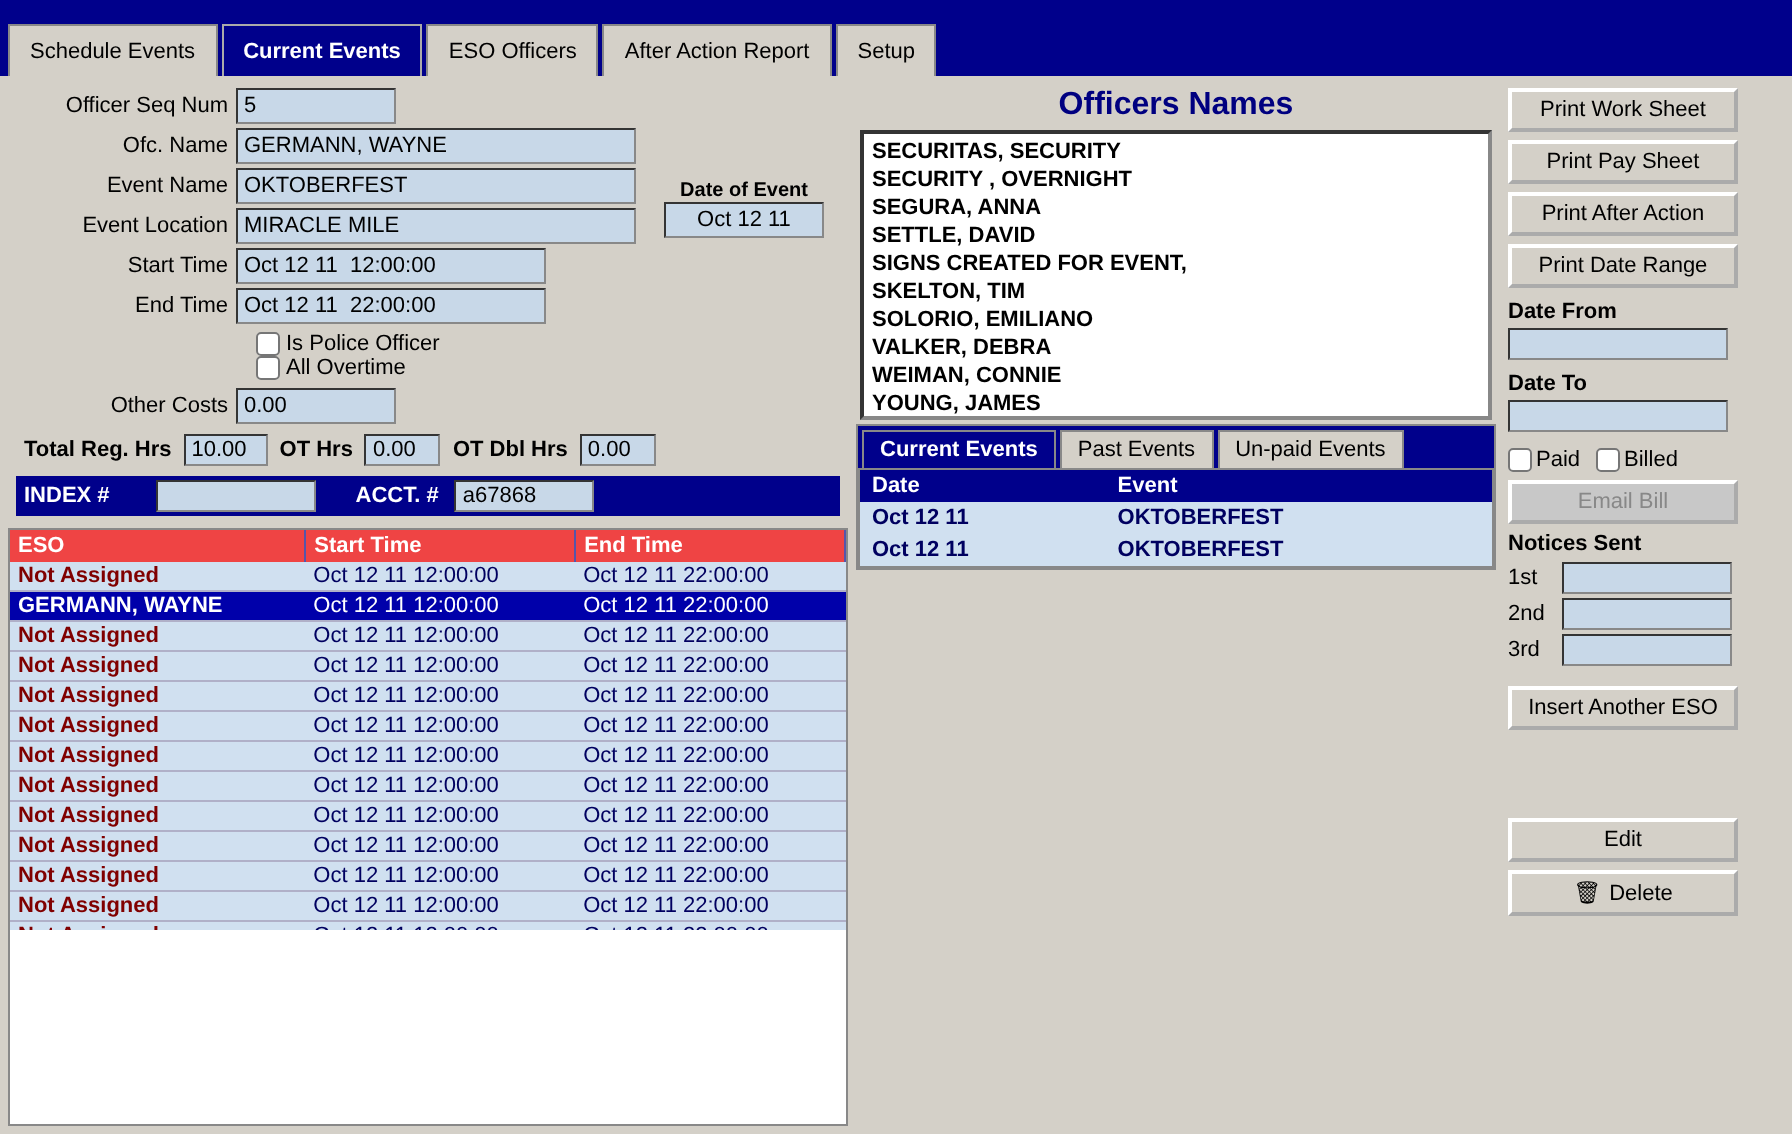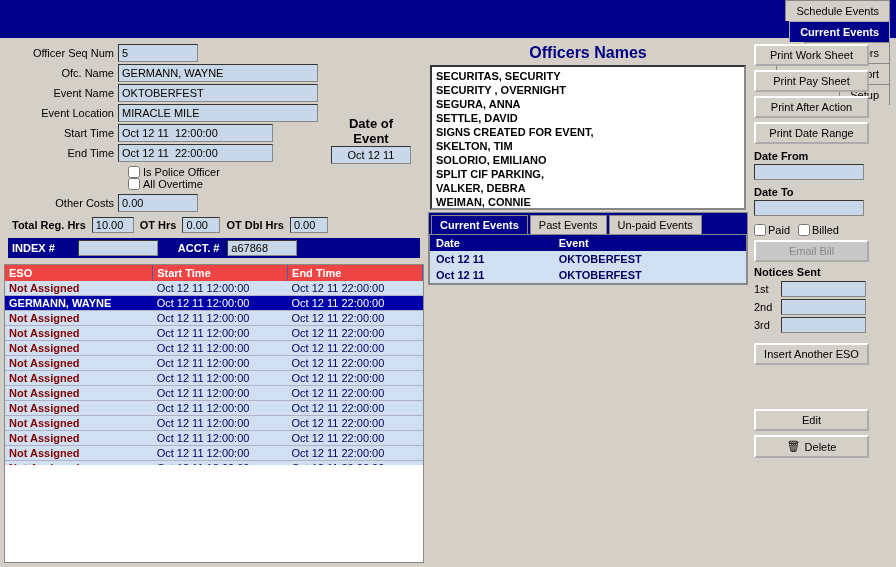--- a/index.html
+++ b/index.html
@@ -12,21 +12,20 @@
       overflow: hidden;
     }
 
     
     .top-nav {
       background: #00008b;
       display: flex;
       align-items: flex-end;
       padding: 0 4px;
       height: 38px;
-      flex-direction: column;
     }
     .nav-tab {
       padding: 4px 10px;
       background: #d4d0c8;
       border: 1px solid #888;
       border-bottom: none;
       cursor: pointer;
       margin-right: 2px;
       font-size: 11px;
       color: #000;
@@ -75,21 +74,21 @@
       background: #c8d8e8;
       border: 1px inset #888;
       height: 18px;
       padding: 1px 3px;
       font-size: 11px;
       color: #000;
     }
 
     .date-label {
       font-weight: bold;
-      font-size: 13px;
+      font-size: 10px;
     }
 
     
     .top-form {
       display: grid;
       gap: 2px;
       padding: 2px 4px;
     }
 
     .checkbox-row {
@@ -460,21 +459,21 @@
   <div class="nav-tab">After Action Report</div>
   <div class="nav-tab">Setup</div>
 </div>
 
 <div class="main-content">
 
   <div class="left-panel">
 
     <div class="top-form">
 
-      <div style="display:flex; align-items:flex-end; gap:4px;">
+      <div style="display:flex; align-items:center; gap:4px;">
         <div style="flex:1;">
 
           <div class="form-row">
             <span class="form-label" style="width:110px;">Officer Seq Num</span>
             <input class="form-input" style="width: 80px;" value="5">
           </div>
 
           <div class="form-row">
             <span class="form-label" style="width:110px;">Ofc. Name</span>
             <input class="form-input" style="width: 200px;" value="GERMANN, WAYNE">
@@ -630,21 +629,20 @@
     <div class="officers-section">
       <div class="officers-title">Officers Names</div>
       <div class="officers-listbox" id="officers-list">
       <div>SECURITAS, SECURITY</div>
           <div>SECURITY , OVERNIGHT</div>
           <div>SEGURA, ANNA</div>
           <div>SETTLE, DAVID</div>
           <div>SIGNS CREATED FOR EVENT,</div>
           <div>SKELTON, TIM</div>
           <div>SOLORIO, EMILIANO</div>
-          <div>SPLIT CIF PARKING,</div>
           <div>VALKER, DEBRA</div>
           <div>WEIMAN, CONNIE</div>
           <div>YOUNG, JAMES</div>
         </div>
     </div>
 
     <div class="events-section">
       <div class="events-tabs">
         <div class="event-tab active">Current Events</div>
         <div class="event-tab">Past Events</div>

